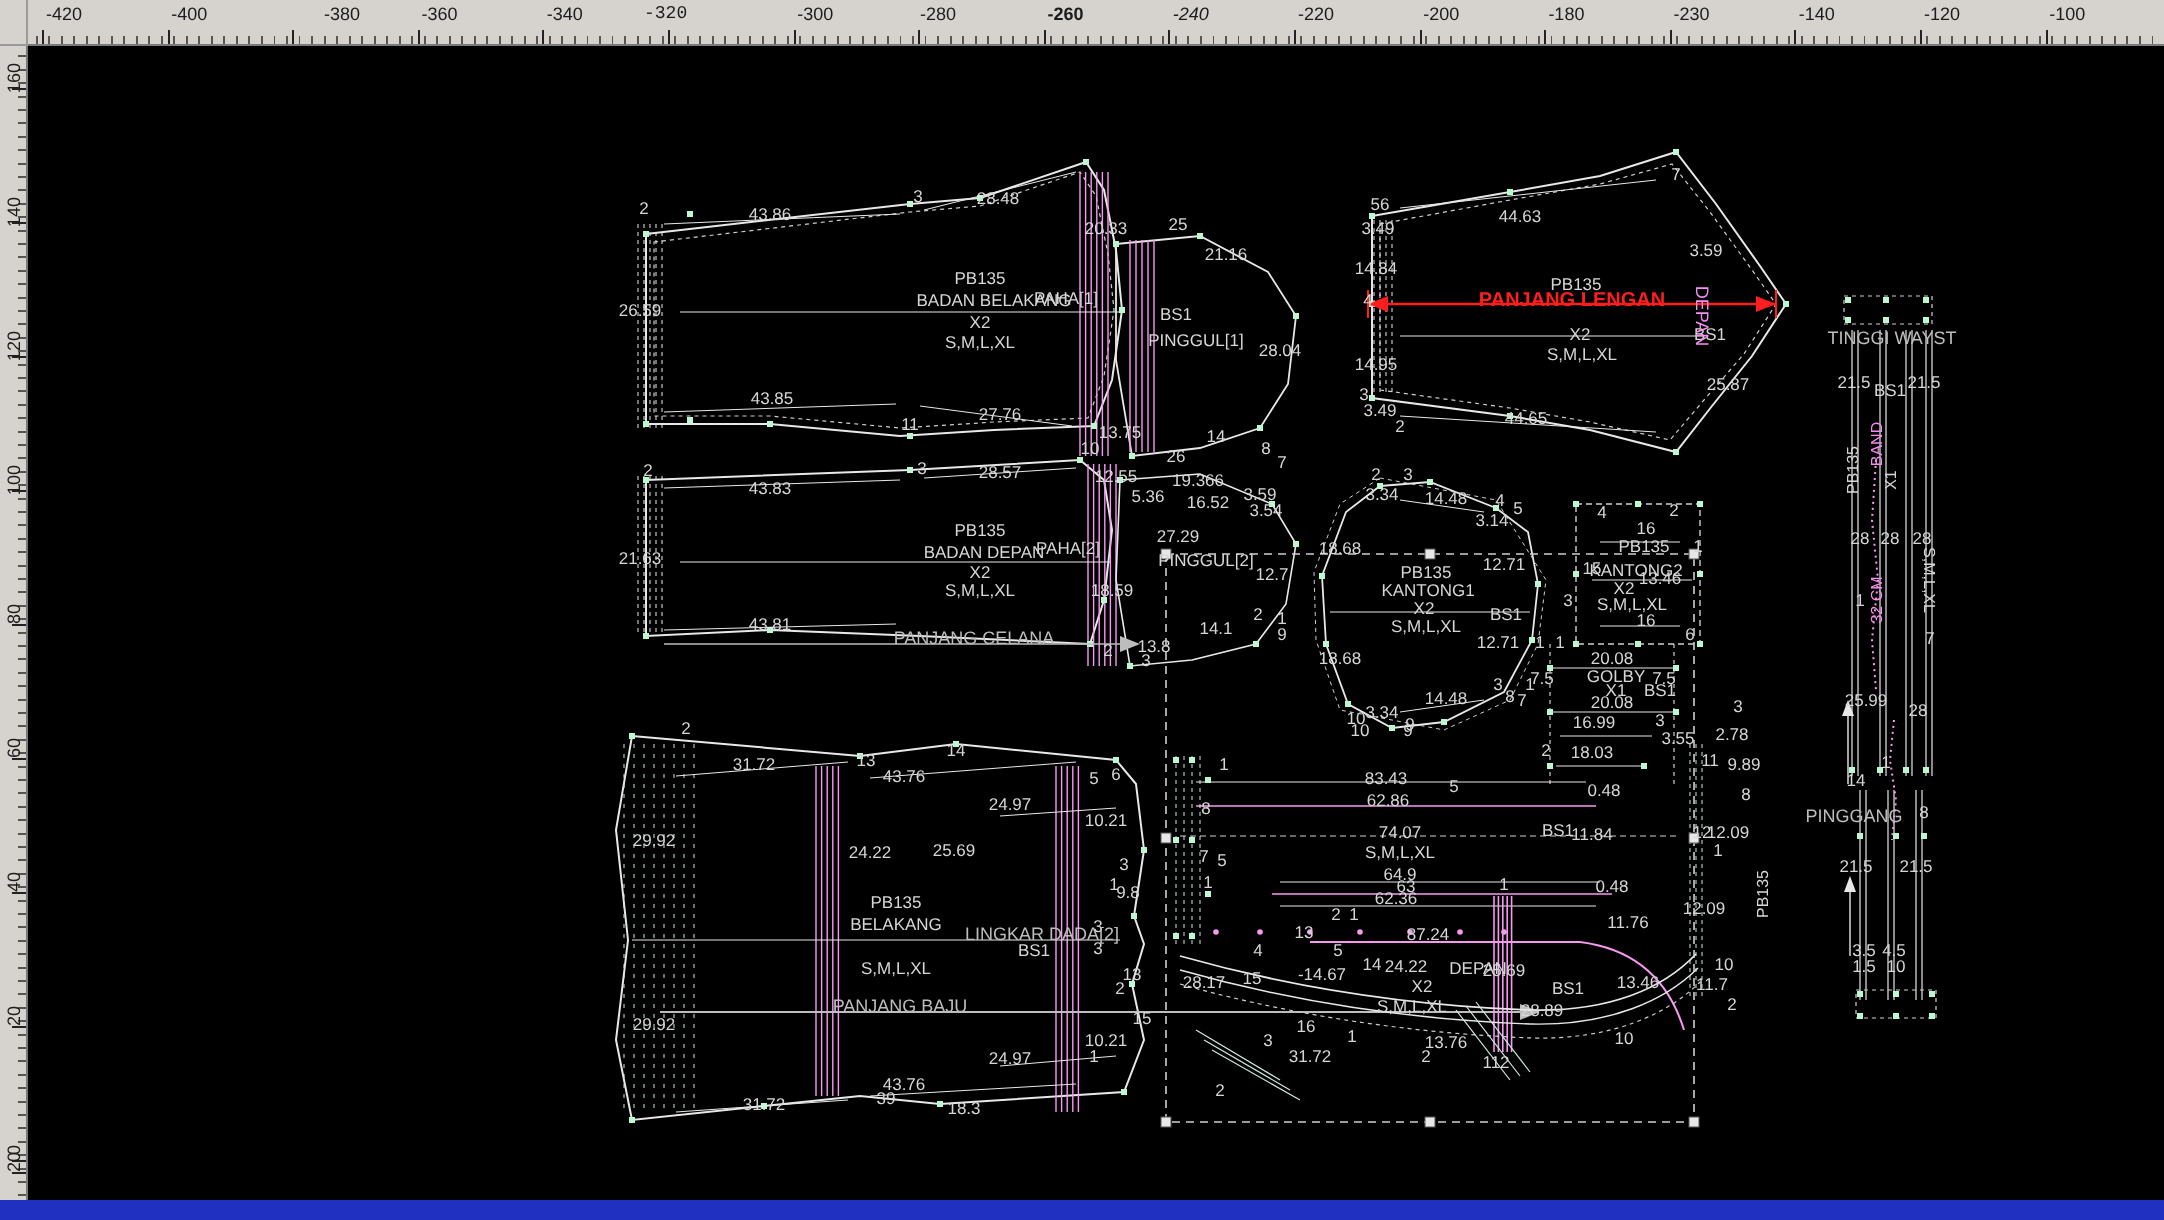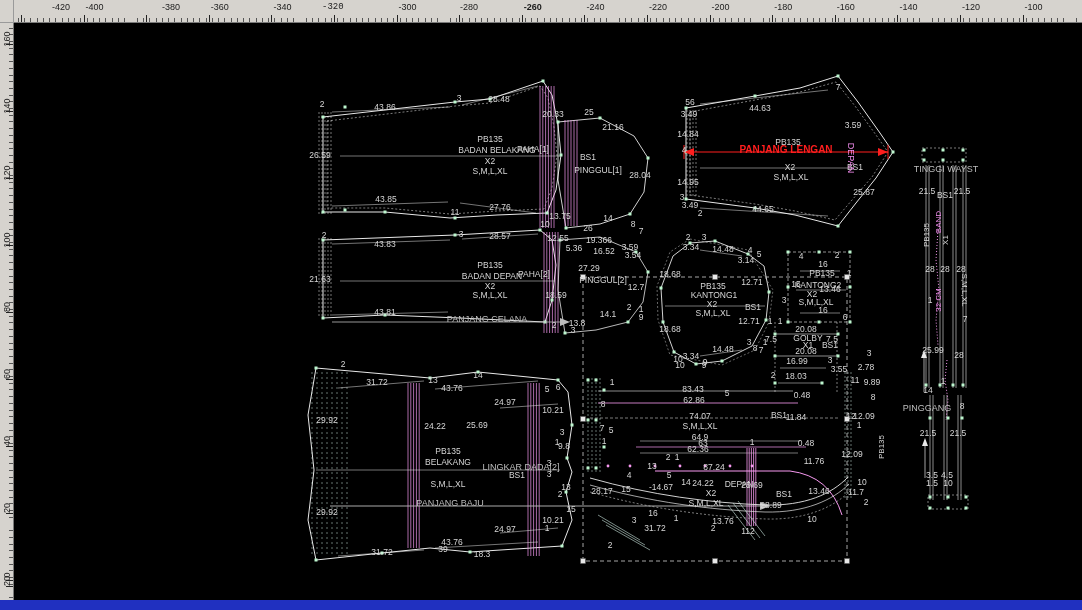--- a/index.html
+++ b/index.html
@@ -534,47 +534,47 @@
       <text x="962" y="409" fill="#d6d6d6" font-size="8.5" text-anchor="middle" font-family="&quot;Liberation Sans&quot;,sans-serif">8</text>
       <text x="928" y="436" fill="#d6d6d6" font-size="8.5" text-anchor="middle" font-family="&quot;Liberation Sans&quot;,sans-serif">21.5</text>
       <text x="958" y="436" fill="#d6d6d6" font-size="8.5" text-anchor="middle" font-family="&quot;Liberation Sans&quot;,sans-serif">21.5</text>
       <text x="932" y="478" fill="#d6d6d6" font-size="8.5" text-anchor="middle" font-family="&quot;Liberation Sans&quot;,sans-serif">3.5</text>
       <text x="947" y="478" fill="#d6d6d6" font-size="8.5" text-anchor="middle" font-family="&quot;Liberation Sans&quot;,sans-serif">4.5</text>
       <text x="932" y="486" fill="#d6d6d6" font-size="8.5" text-anchor="middle" font-family="&quot;Liberation Sans&quot;,sans-serif">1.5</text>
       <text x="948" y="486" fill="#d6d6d6" font-size="8.5" text-anchor="middle" font-family="&quot;Liberation Sans&quot;,sans-serif">10</text>
       <text x="786" y="153" fill="#ff1e1e" font-size="10" text-anchor="middle" font-family="&quot;Liberation Sans&quot;,sans-serif" font-weight="bold">PANJANG LENGAN</text>
     </svg>
   <div class="ruler-top" id="rtop">
-      <span class="rt-label" style="left: 23px; margin-left: 29px;">-420</span>
+      <span class="rt-label" style="left: 23px;">-420</span>
       <div class="rt-tick" style="left: 21px;"></div>
       <span class="rt-label" style="left: 85.6px;">-400</span>
       <div class="rt-tick" style="left: 83.6px;"></div>
       <span class="rt-label" style="left: 162px; text-align: right;">-380</span>
       <div class="rt-tick" style="left: 146.2px;"></div>
       <span class="rt-label" style="left: 210.8px;">-360</span>
       <div class="rt-tick" style="left: 208.8px;"></div>
       <span class="rt-label" style="left: 273.4px;">-340</span>
       <div class="rt-tick" style="left: 271.4px;"></div>
       <span class="rt-label" style="left: 322px; font-family: Liberation Mono, monospace;">-320</span>
       <div class="rt-tick" style="left: 334px;"></div>
       <span class="rt-label" style="left: 398.6px;">-300</span>
       <div class="rt-tick" style="left: 396.6px;"></div>
       <span class="rt-label" style="left: 460px;">-280</span>
       <div class="rt-tick" style="left: 459.2px;"></div>
       <span class="rt-label" style="left: 523.8px; font-weight: bold;">-260</span>
       <div class="rt-tick" style="left: 521.8px;"></div>
-      <span class="rt-label" style="left: 586.4px;">-240</span>
+      <span class="rt-label" style="left: 586.4px; font-style: italic;">-240</span>
       <div class="rt-tick" style="left: 584.4px;"></div>
       <span class="rt-label" style="left: 649px;">-220</span>
       <div class="rt-tick" style="left: 647px;"></div>
       <span class="rt-label" style="left: 711.6px;">-200</span>
       <div class="rt-tick" style="left: 709.6px;"></div>
       <span class="rt-label" style="left: 774.2px;">-180</span>
       <div class="rt-tick" style="left: 772.2px;"></div>
-      <span class="rt-label" style="left: 836.8px;">-160</span>
+      <span class="rt-label" style="left: 836.8px;">-230</span>
       <div class="rt-tick" style="left: 834.8px;"></div>
       <span class="rt-label" style="left: 899.4px;">-140</span>
       <div class="rt-tick" style="left: 897.4px;"></div>
       <span class="rt-label" style="left: 962px;">-120</span>
       <div class="rt-tick" style="left: 960px;"></div>
       <span class="rt-label" style="left: 1024.6px; text-align: right;">-100</span>
       <div class="rt-tick" style="left: 1022.6px;"></div>
     </div>
   <div class="ruler-left" id="rleft">
       <span class="rl-label" style="top: 12px;">160</span>

